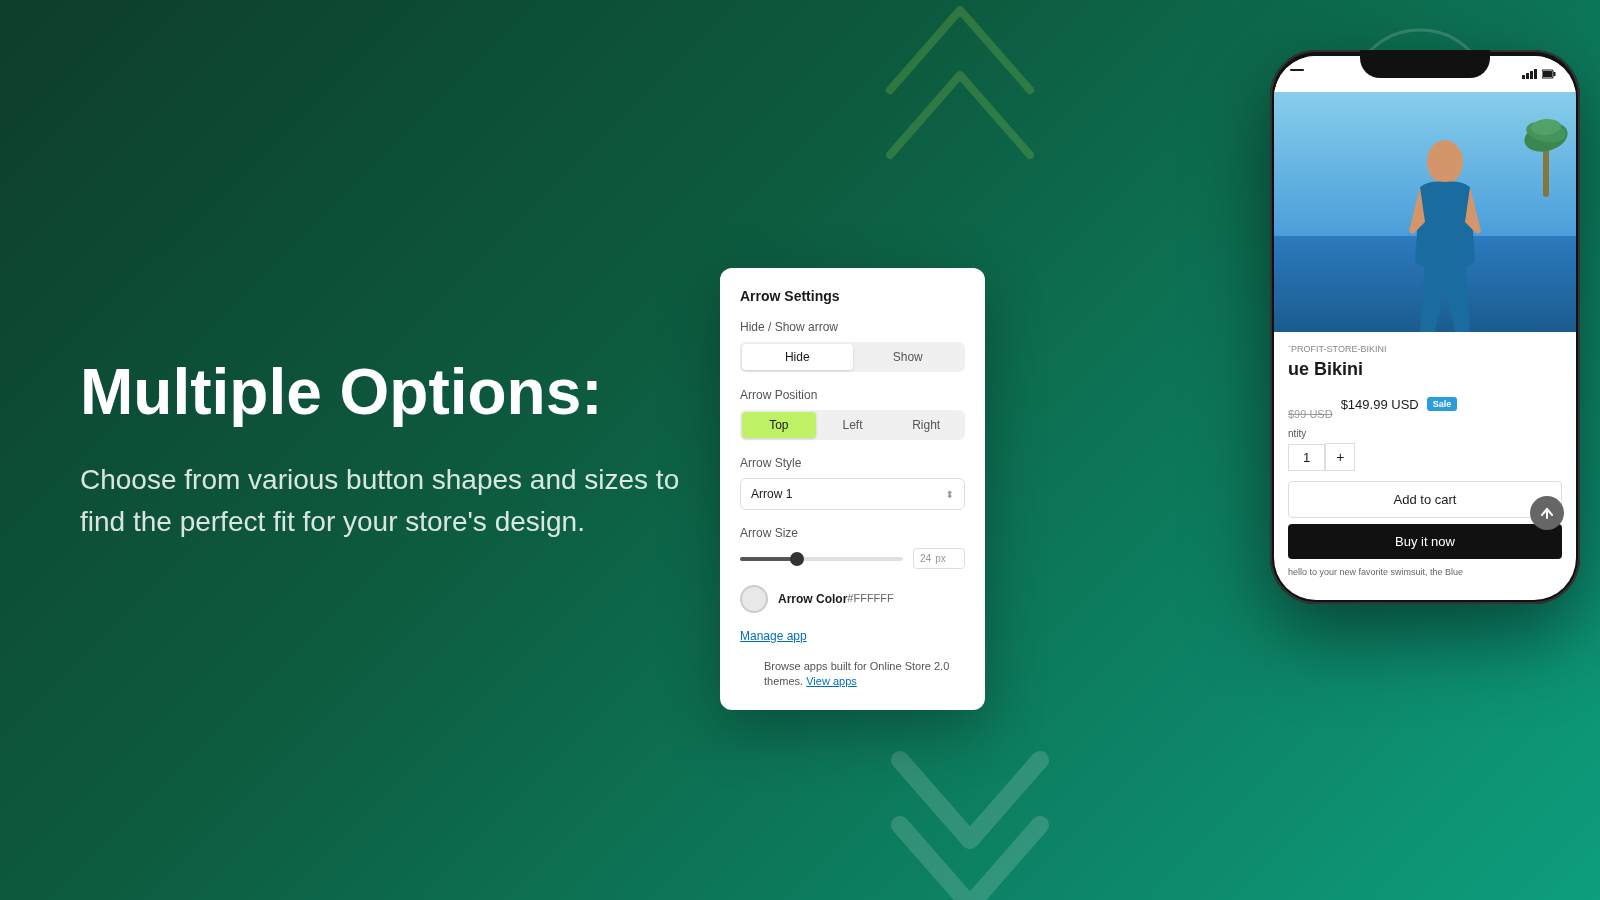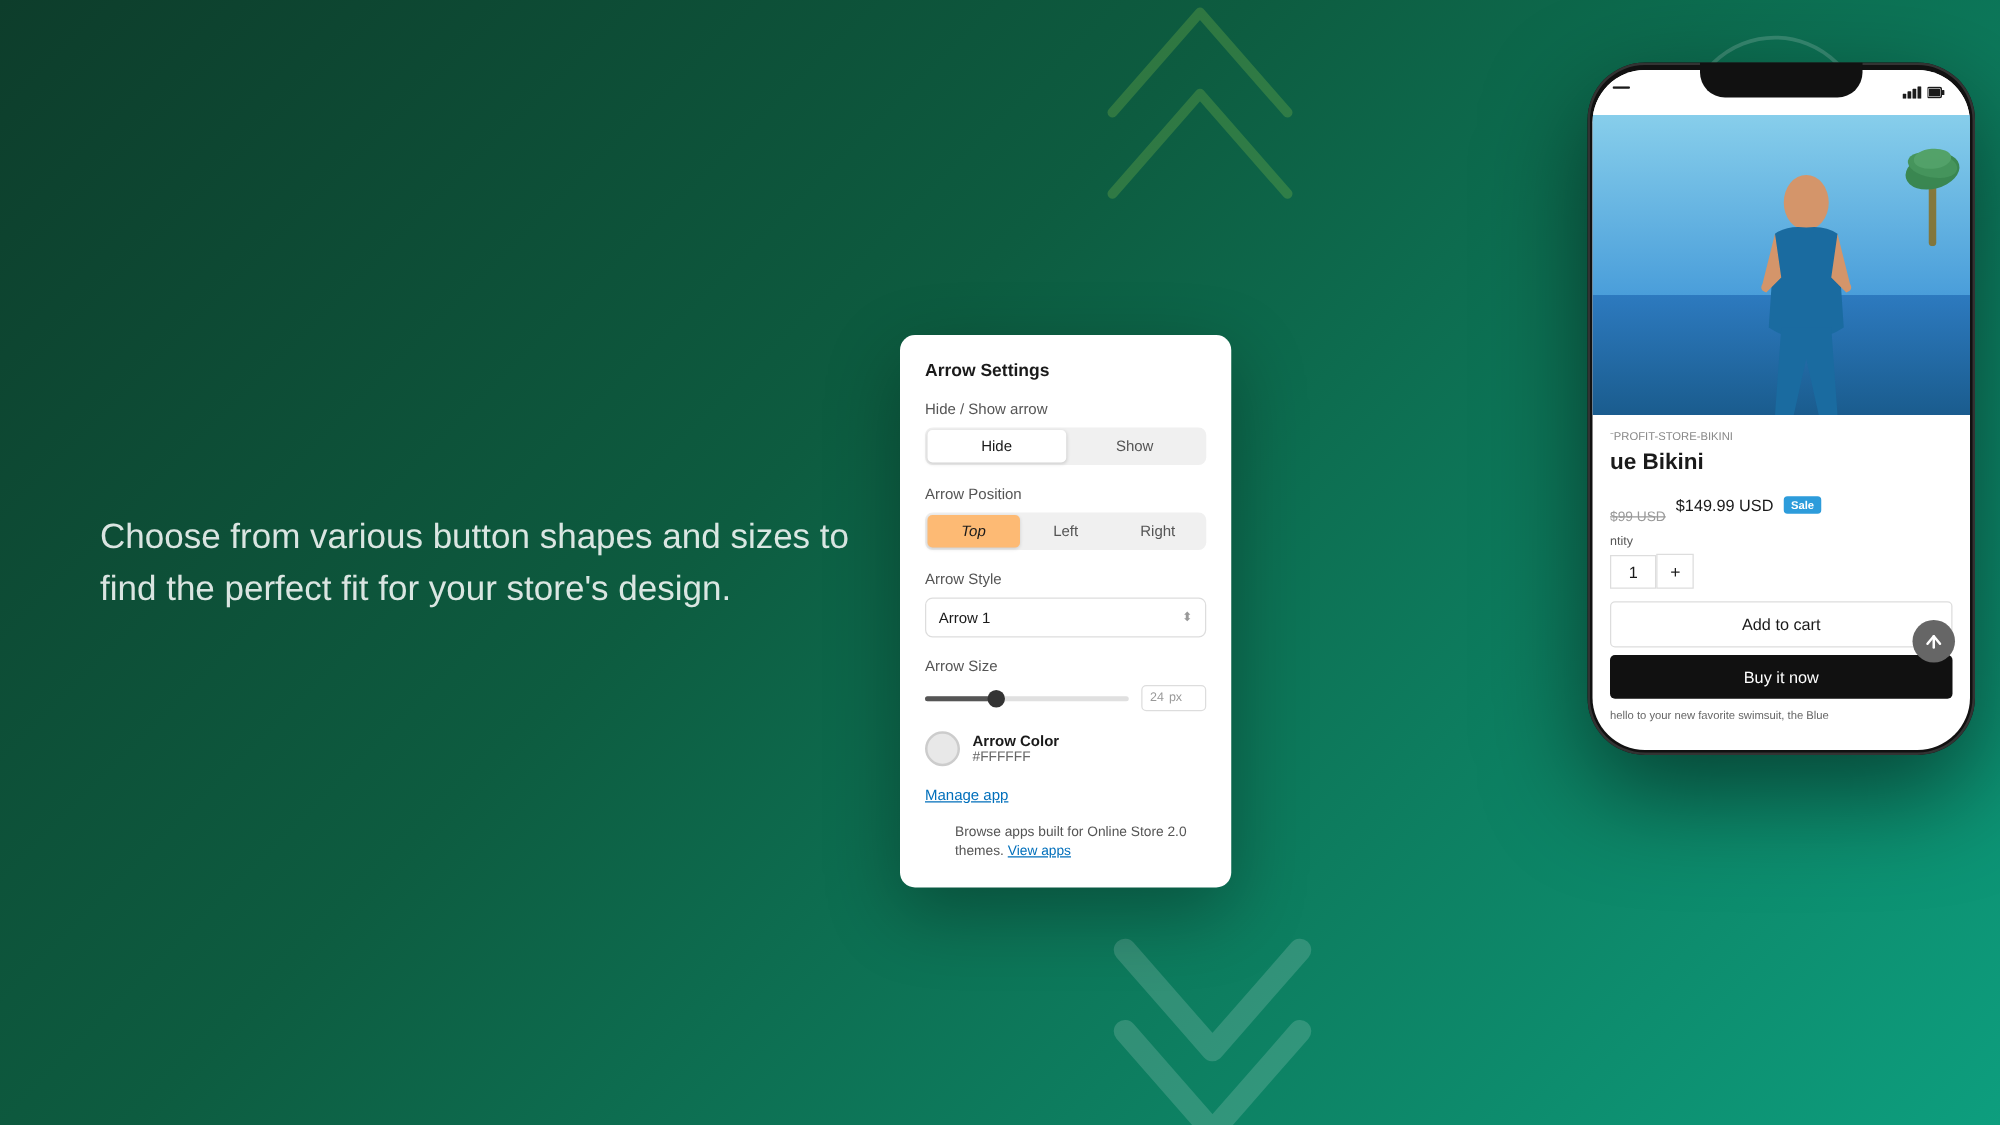--- a/index.html
+++ b/index.html
@@ -193,21 +193,21 @@
       width: 28px;
       height: 28px;
       border-radius: 50%;
       background: #e8e8e8;
       border: 2px solid #ccc;
       cursor: pointer;
     }
 
     .color-info {
       display: flex;
-      flex-direction: column;
+      flex-direction: row;
     }
 
     .color-label {
       font-size: 12px;
       font-weight: 600;
       color: #1a1a1a;
     }
 
     .color-hex {
       font-size: 11px;
@@ -438,22 +438,21 @@
       fill: none;
       stroke: #8bc34a;
       stroke-width: 8;
       stroke-linecap: round;
       stroke-linejoin: round;
       opacity: 0.6;
     }
 
     
     .pos-toggle-group .toggle-btn.active {
-      background: #fdba74;
-      font-style: italic;
+      background: #bef264;
     }
   </style>
 </head>
 <body>
 
 <div class="bg-arrows">
 
   <svg style="position:absolute;top:-20px;left:860px;opacity:0.45;" width="200" height="220" viewBox="0 0 200 220">
     <polyline points="30,110 100,30 170,110" class="deco-arrow" stroke="#8aaa3a" stroke-width="22" fill="none" stroke-linecap="round" stroke-linejoin="round"></polyline>
     <polyline points="30,175 100,95 170,175" class="deco-arrow" stroke="#8aaa3a" stroke-width="22" fill="none" stroke-linecap="round" stroke-linejoin="round"></polyline>
@@ -465,20 +464,21 @@
     <line x1="80" y1="45" x2="80" y2="115" stroke="rgba(255,255,255,0.8)" stroke-width="8" stroke-linecap="round"></line>
   </svg>
 
   <svg style="position:absolute;bottom:-30px;left:870px;opacity:0.3;" width="200" height="220" viewBox="0 0 200 220">
     <polyline points="30,50 100,130 170,50" fill="none" stroke="rgba(255,255,255,0.5)" stroke-width="18" stroke-linecap="round" stroke-linejoin="round"></polyline>
     <polyline points="30,115 100,195 170,115" fill="none" stroke="rgba(255,255,255,0.5)" stroke-width="18" stroke-linecap="round" stroke-linejoin="round"></polyline>
   </svg>
 </div>
 
 <div class="left-section">
+  <h1 class="main-title">Multiple Options:</h1>
   <p class="sub-text">Choose from various button shapes and sizes to find the perfect fit for your store's design.</p>
 </div>
 
 <div class="right-section">
 
   <div class="settings-panel">
     <div class="panel-title">Arrow Settings</div>
 
     <div class="panel-section">
       <div class="panel-label">Hide / Show arrow</div>

